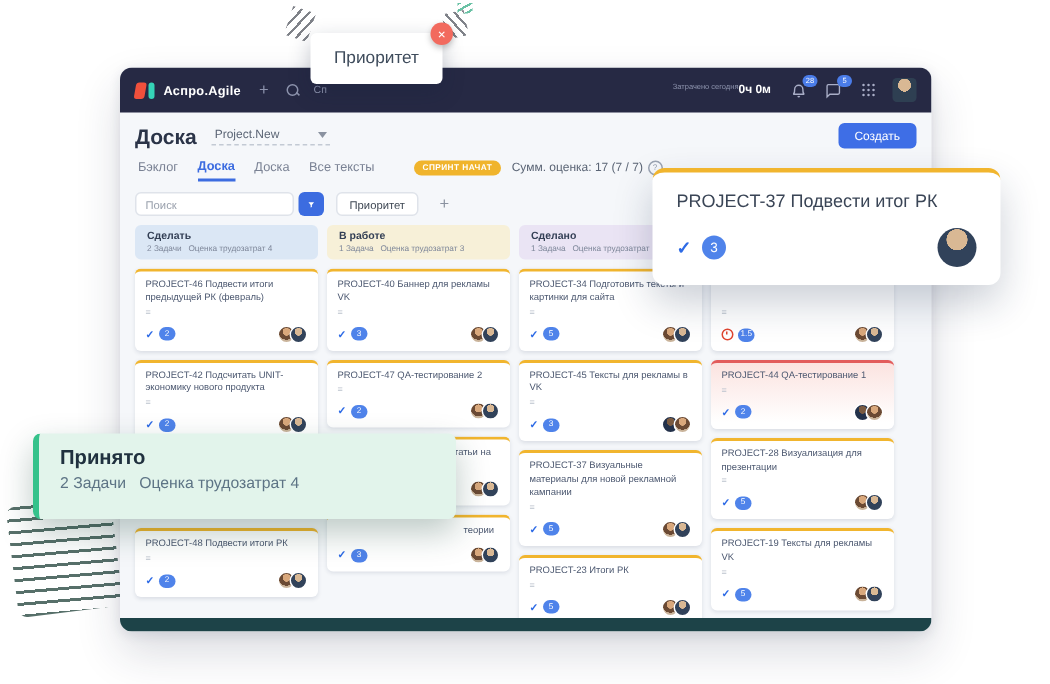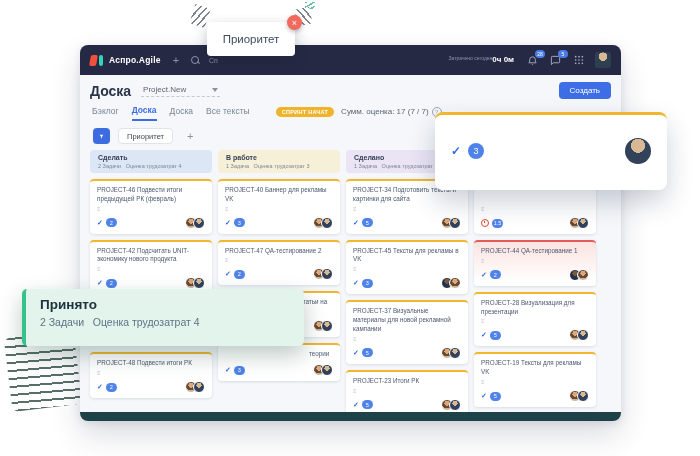--- a/index.html
+++ b/index.html
@@ -202,20 +202,21 @@
       <span class="tab">Доска</span>
       <span class="tab">Все тексты</span>
       <span class="sprint-pill">СПРИНТ НАЧАТ</span>
       <span class="summary">
         <span>Сумм. оценка: 17 (7 / 7)</span>
         <span class="info-icon">?</span>
       </span>
     </div>
 
     <div class="filter-row">
+      <input class="search-box" placeholder="Поиск" style="">
       <button class="filter-btn">
         <svg width="9" height="9" viewBox="0 0 24 24" fill="#fff">
             <path d="M3 4h18l-7 9v6l-4 2v-8z"></path>
           </svg>
       </button>
       <span class="chip">Приоритет</span>
       <button class="add-filter">+</button>
     </div>
 
     <div class="board">
@@ -475,20 +476,21 @@
     <span>Приоритет</span>
     <button class="tooltip-close">×</button>
   </div>
 
   <div class="accepted">
     <div class="accepted-title">Принято</div>
     <div class="accepted-sub">2 Задачи   Оценка трудозатрат 4</div>
   </div>
 
   <div class="popup">
+    <div class="popup-title">PROJECT-37 Подвести итог РК</div>
     <div class="popup-foot">
       <span class="popup-check">✓</span>
       <span class="popup-est">3</span>
       <span class="popup-ava"></span>
     </div>
   </div>
 
 </div>
 
 </body></html>

